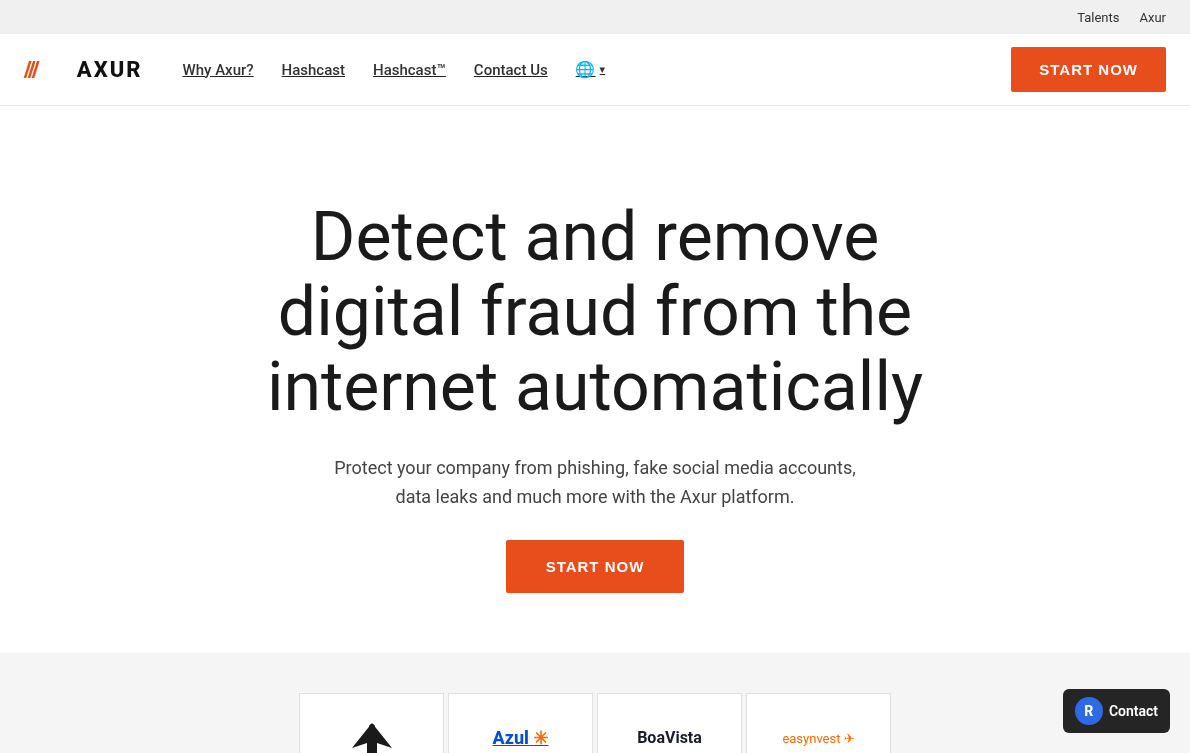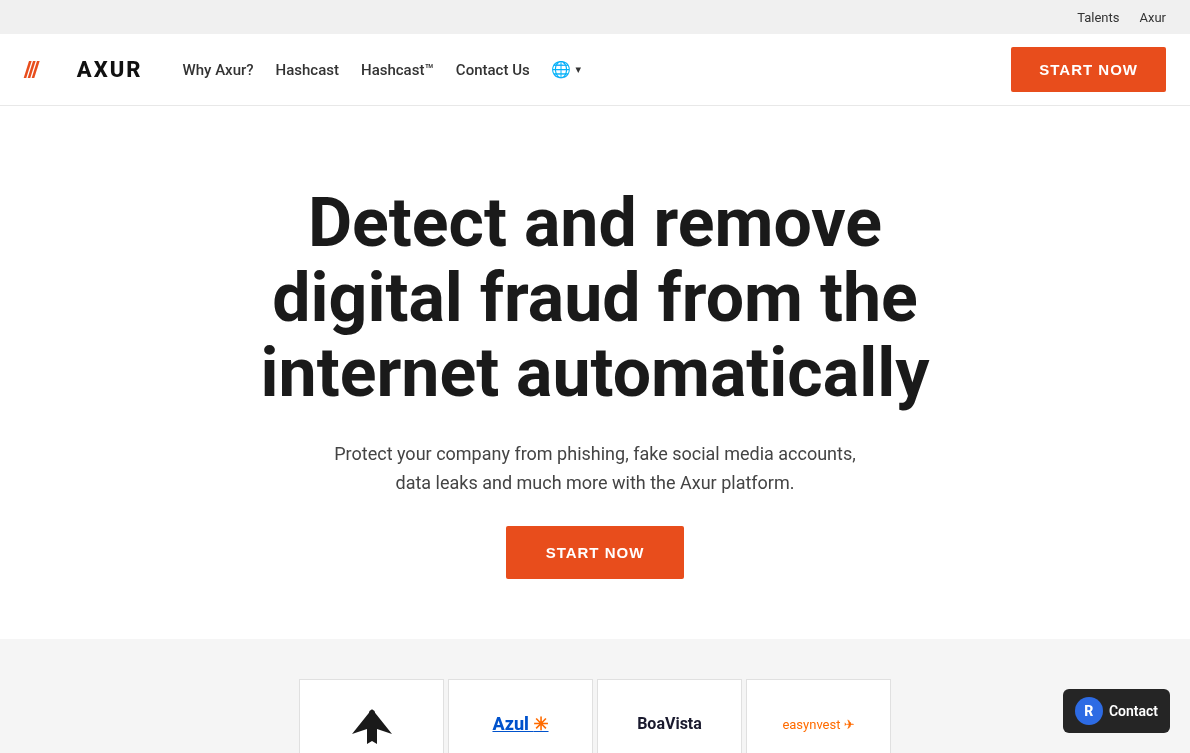--- a/index.html
+++ b/index.html
@@ -64,22 +64,23 @@
       font-weight: 800;
       font-size: 22px;
       color: #111;
       letter-spacing: 2px;
       margin-left: 36px;
     }
 
     .nav-links {
       display: flex;
       align-items: center;
-      gap: 22px;
+      gap: 28px;
       flex: 1;
+      text-decoration: underline;
     }
 
     .nav-link {
       font-size: 15px;
       color: #333;
       text-decoration: none;
       cursor: pointer;
       font-weight: 500;
     }
 
@@ -119,25 +120,26 @@
       flex-direction: column;
       align-items: center;
       justify-content: center;
       padding: 80px 20px 60px;
       text-align: center;
       background: #fff;
     }
 
     .hero-title {
       font-size: 68px;
-      font-weight: 700;
+      font-weight: 400;
       color: #1a1a1a;
       line-height: 1.1;
       max-width: 720px;
       margin-bottom: 30px;
+      margin-top: 14px;
     }
 
     .hero-subtitle {
       font-size: 18px;
       color: #444;
       max-width: 560px;
       line-height: 1.6;
       margin-bottom: 28px;
     }
 

